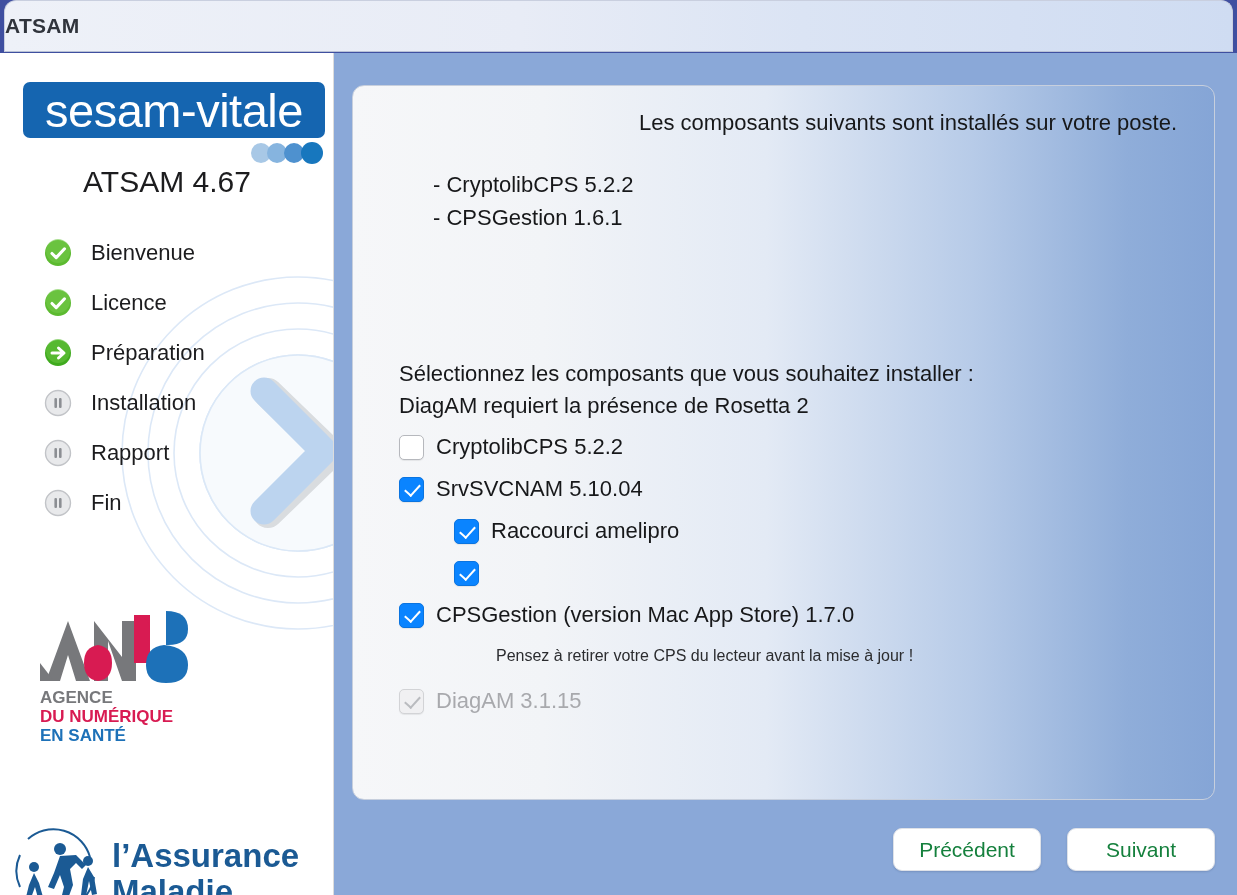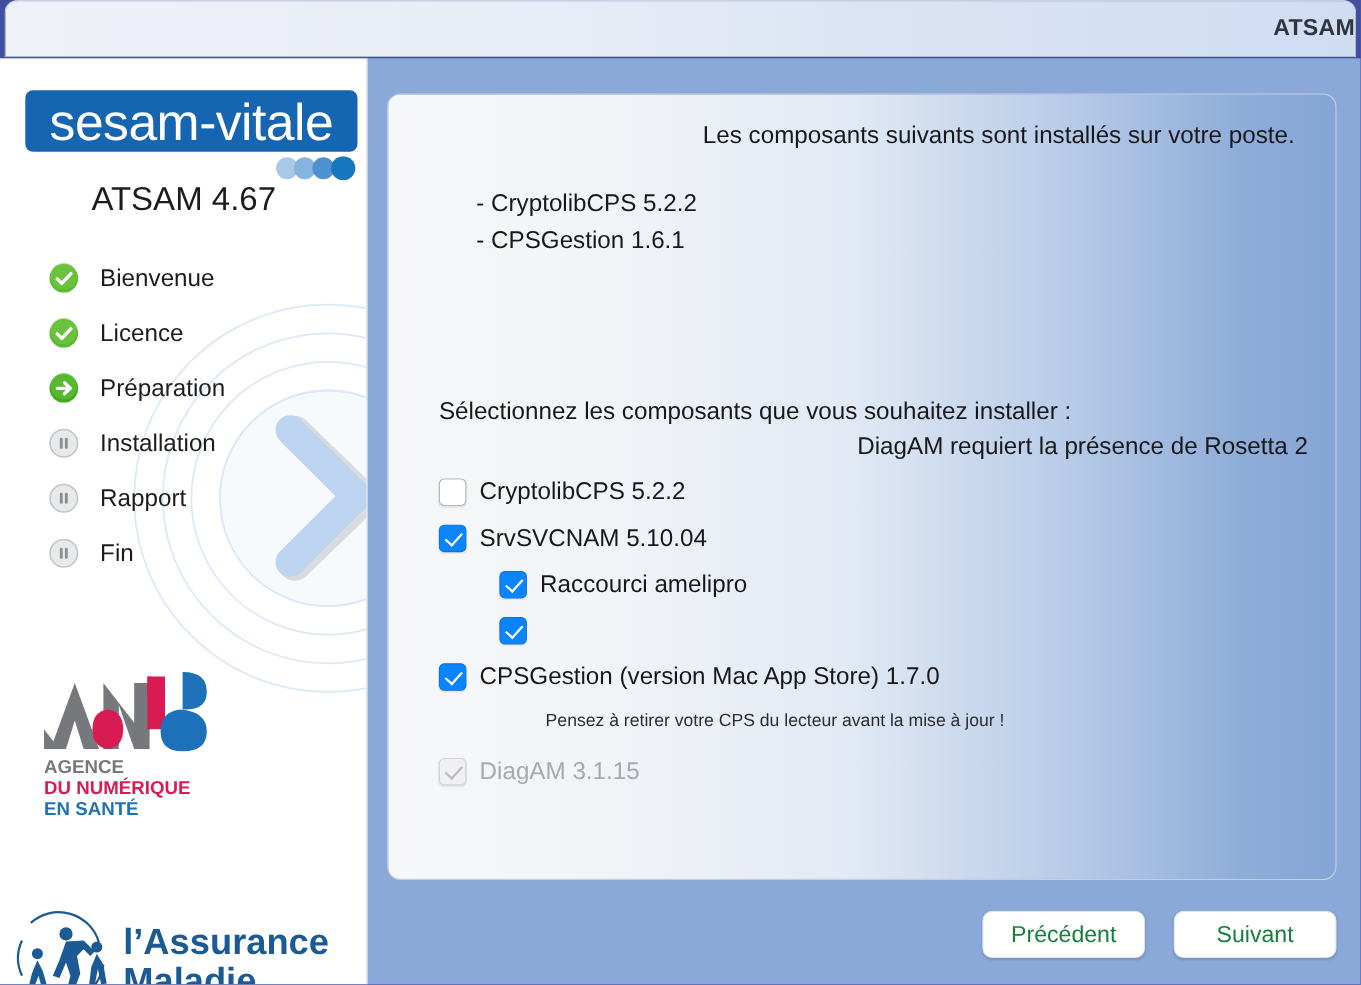--- a/index.html
+++ b/index.html
@@ -24,21 +24,21 @@
     position: absolute;
     left: 4px; top: 0; right: 4px;
     height: 52px;
     background: linear-gradient(to right, #eef1f8 0%, #e8ecf6 42%, #dbe4f4 65%, #cfdcf2 100%);
     border-top-left-radius: 12px;
     border-top-right-radius: 12px;
     border: 1px solid #c9cfdf;
     border-bottom: 1px solid #b9c2d6;
     display: flex;
     align-items: center;
-    justify-content: flex-end;
+    justify-content: flex-start;
   }
   #titlebar-title {
     font-size: 21px;
     font-weight: bold;
     color: #30343c;
     letter-spacing: 0.3px;
   }
 
   
   #window-body {
@@ -121,21 +121,21 @@
     text-align: right;
   }
 
   #intro { position: absolute; left: 44px; top: 22px; width: 780px; }
   #installed-list { margin-top: 30px; padding-left: 36px; }
   .installed-item { font-size: 22px; line-height: 33px; color: #17181a; }
   #intro-note { margin-top: 0px; }
 
   #select-block { position: absolute; left: 46px; top: 272px; width: 790px; }
   #select-title { font-size: 22px; line-height: 32px; color: #17181a; }
-  #rosetta-note { font-size: 22px; line-height: 32px; color: #17181a; text-align: right; }
+  #rosetta-note { font-size: 22px; line-height: 32px; color: #17181a; }
 
   #components { margin-top: 12px; }
   .component-row { display: flex; align-items: flex-start; min-height: 42px; }
   .component-row.indent-1 { padding-left: 55px; }
   .component-label { font-size: 22px; color: #17181a; line-height: 26px; }
   .component-row.disabled .component-label { color: #a8a9ad; }
   .component-hint {
     font-size: 16px;
     color: #2b2c2f;
     padding-left: 97px;

